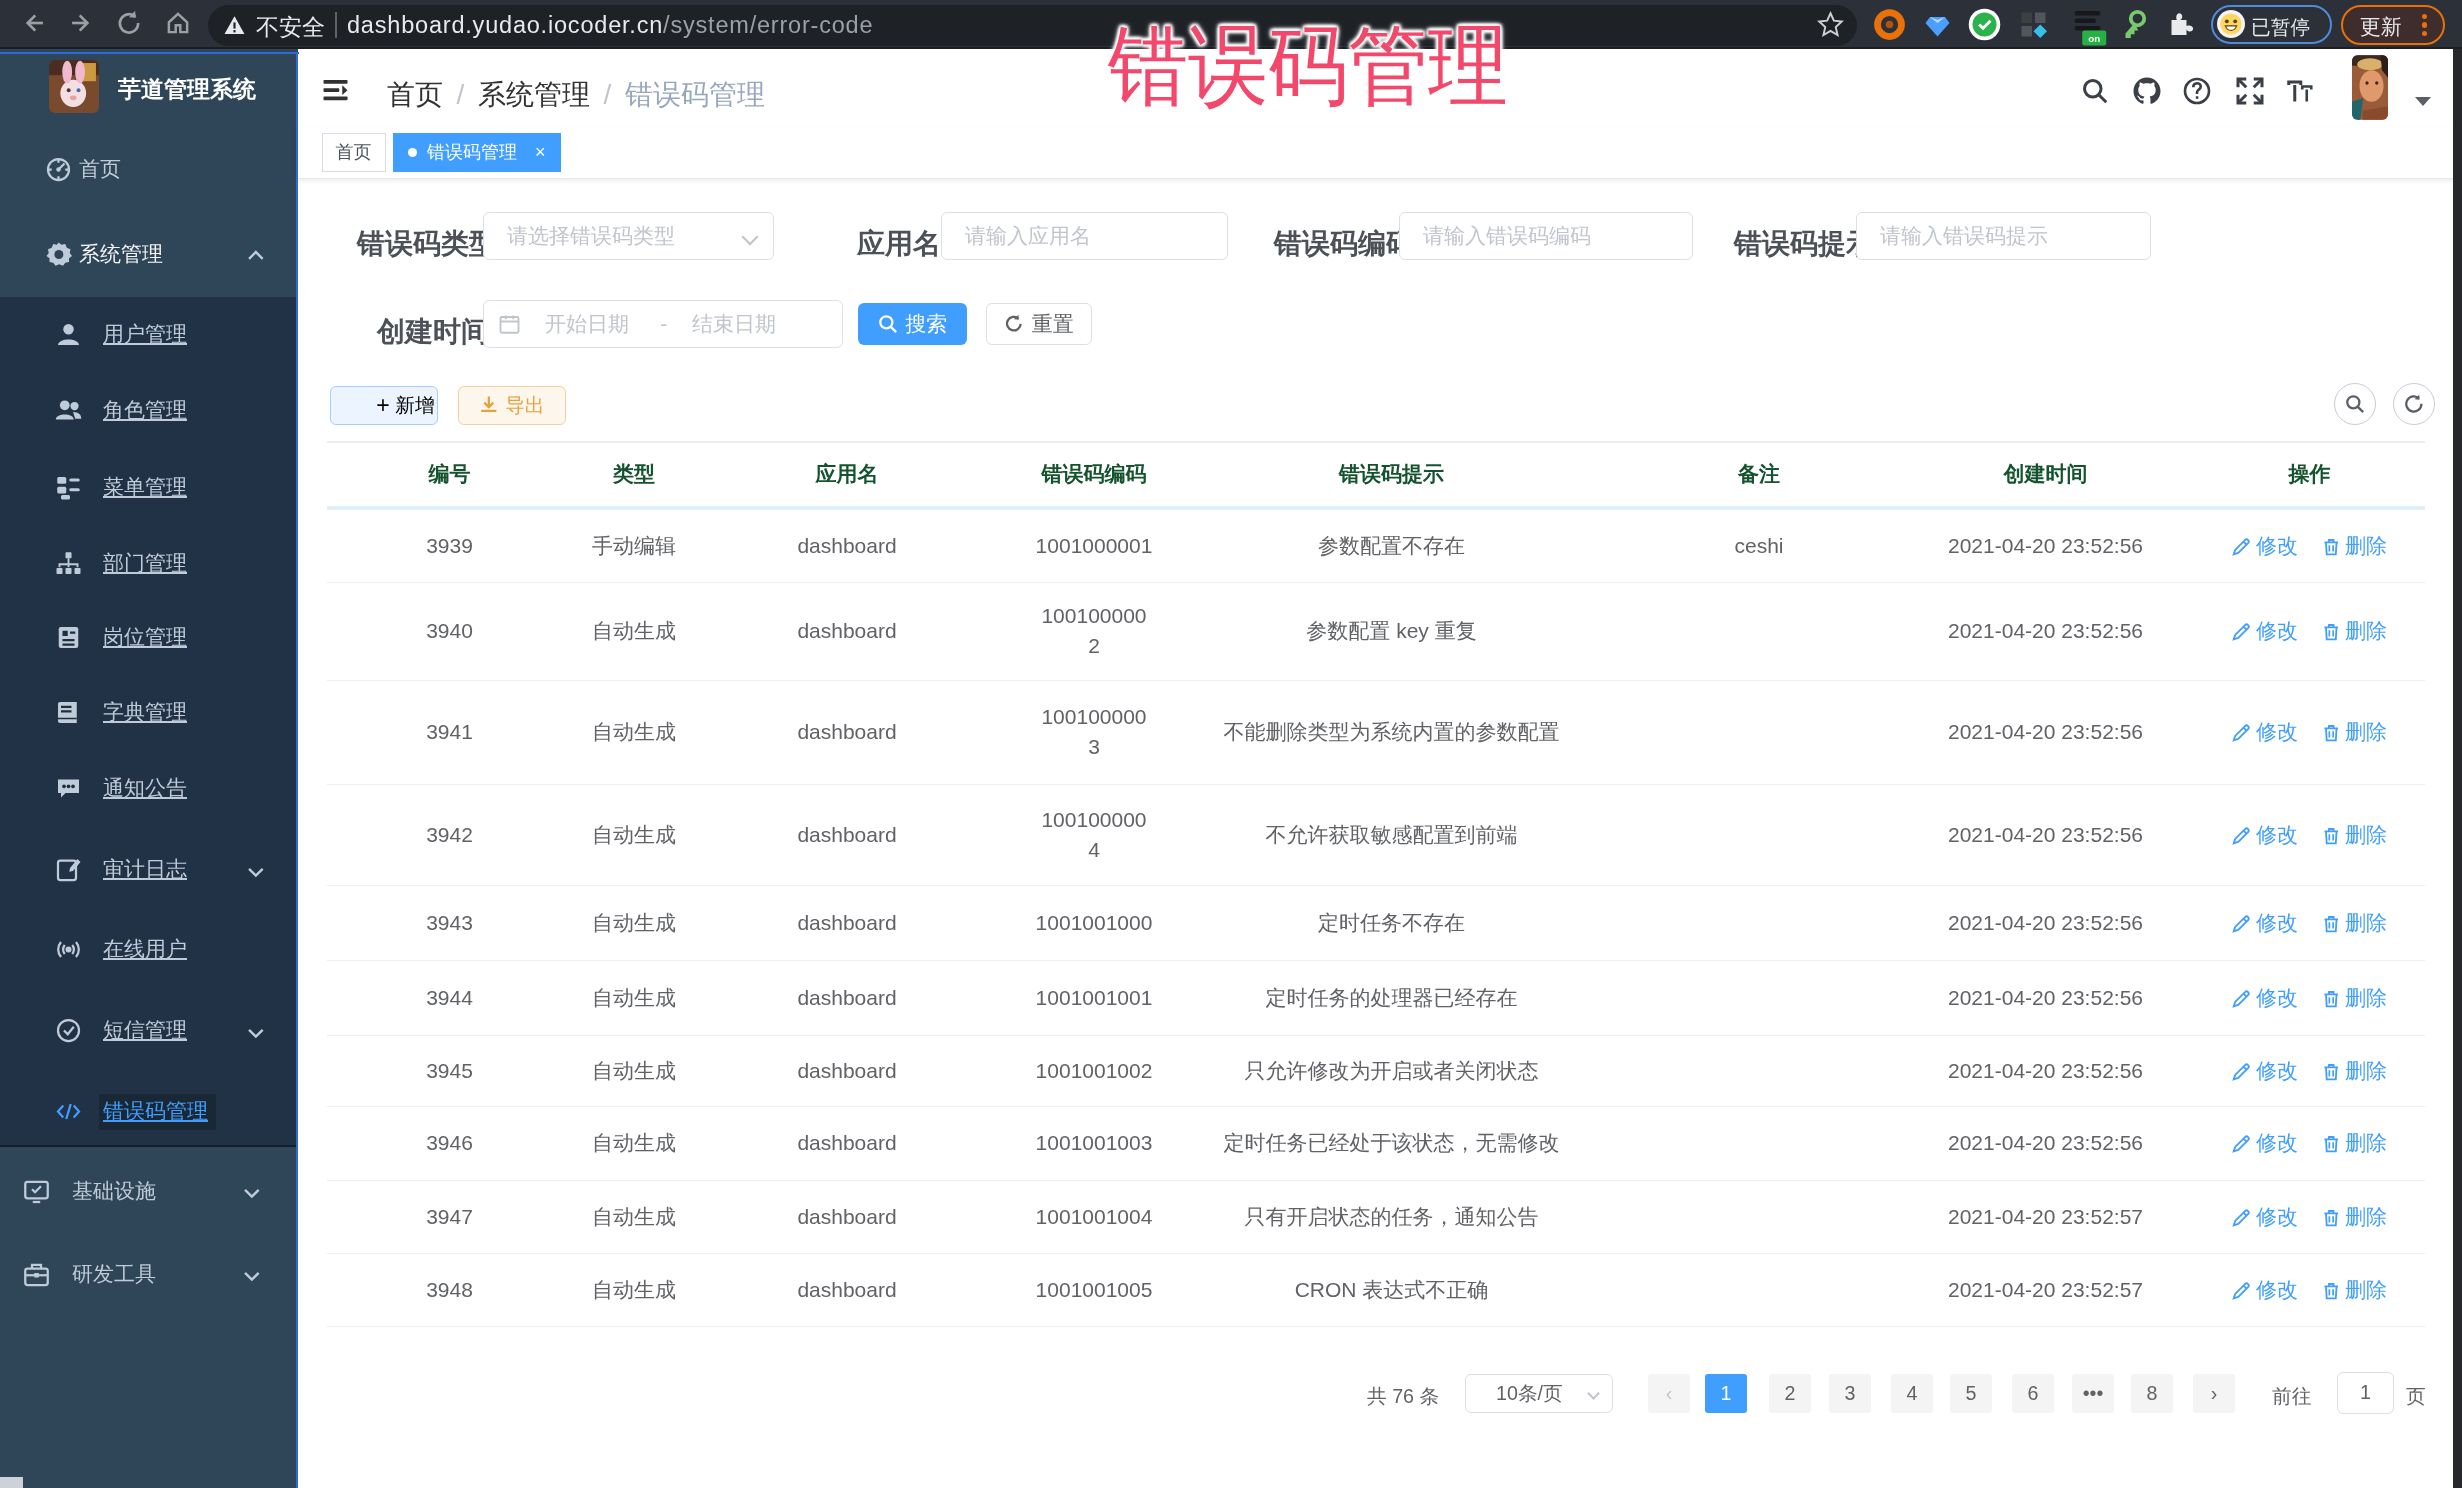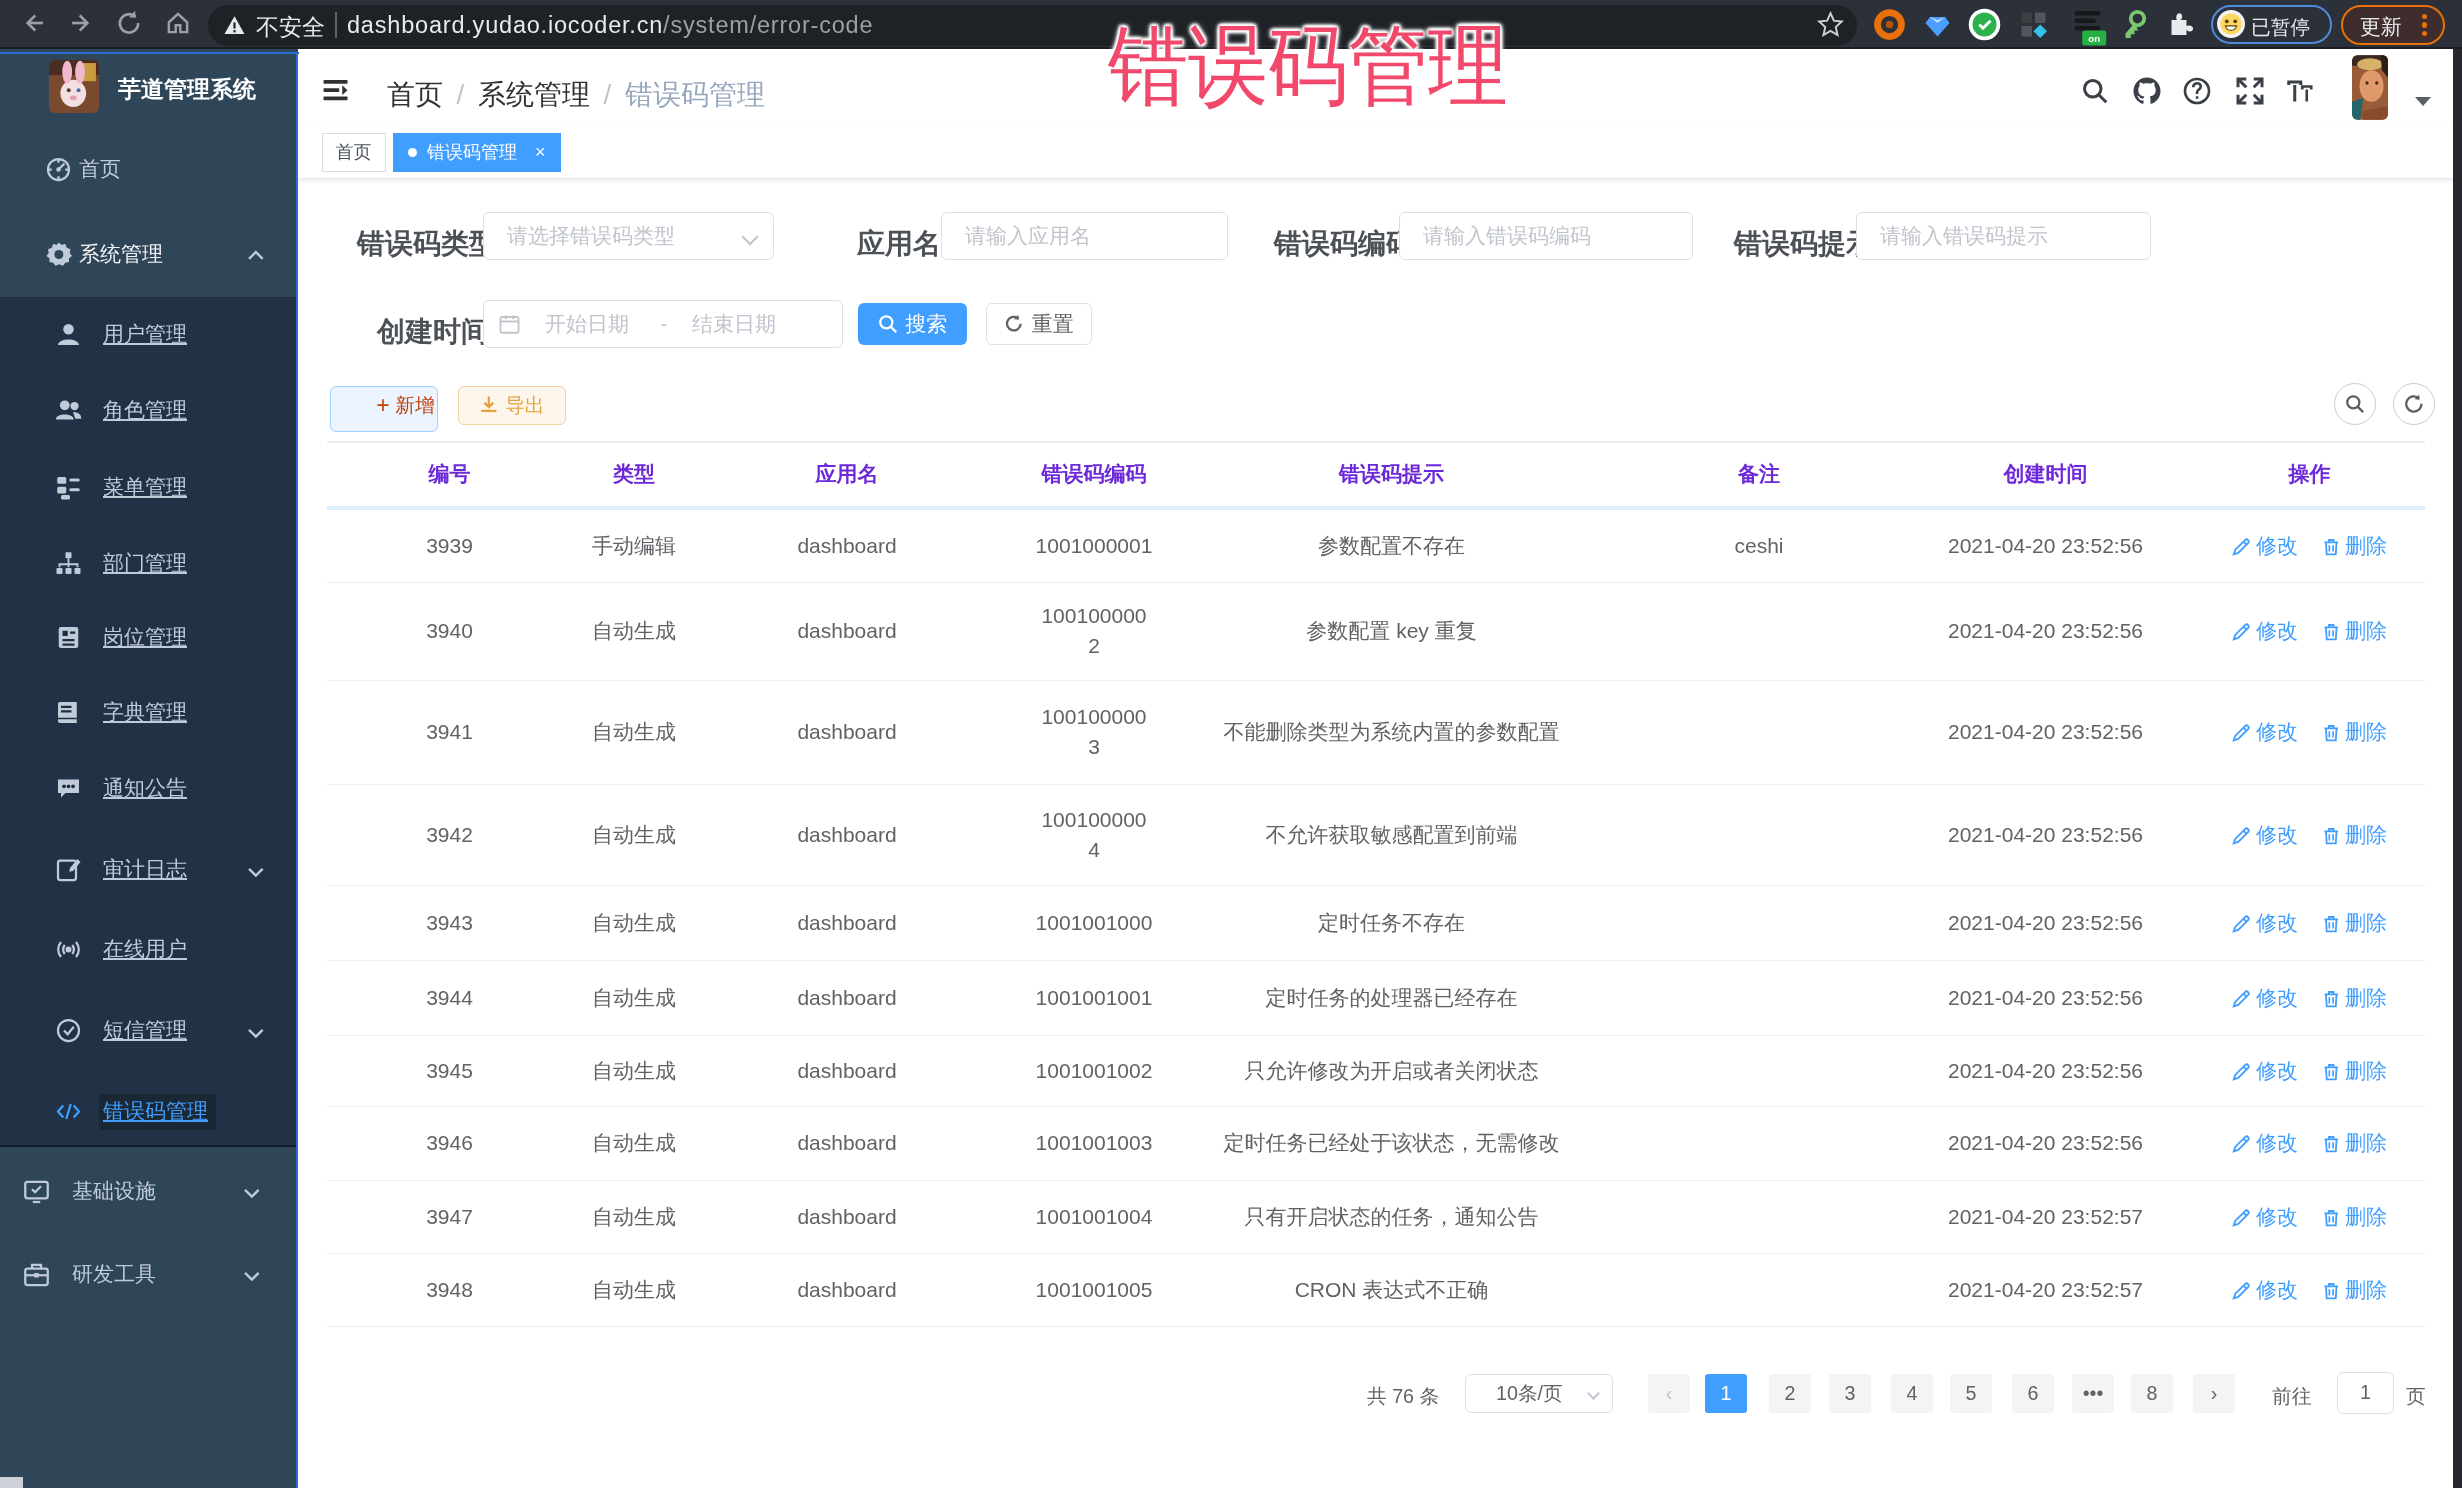--- a/index.html
+++ b/index.html
@@ -69,21 +69,21 @@
 
 .flabel{position:absolute;font-size:28px;font-weight:bold;color:#4c5057;}
 .finput{position:absolute;height:48px;border:1.5px solid #dcdfe6;border-radius:6px;background:#fff;font-size:21px;color:#c0c4cc;line-height:45px;}
 .finput .ph{padding-left:23px;}
 .fsel-ar{position:absolute;right:16.7px;top:18px;width:12px;height:12px;border-right:2.3px solid #c0c4cc;border-bottom:2.3px solid #c0c4cc;transform:rotate(45deg);}
 .btn{position:absolute;border-radius:6px;font-size:21px;text-align:center;}
 
 
 #tbl{position:absolute;left:327px;top:441px;width:2098px;}
 #tbl .hdrtop{height:1.5px;background:#ebeef5;}
-#tbl .hdr{display:flex;height:67px;align-items:center;font-weight:bold;color:#6d28d9;font-size:21px;border-bottom:4.5px solid #dff0fb;}
+#tbl .hdr{display:flex;height:67px;align-items:center;font-weight:bold;color:#14532d;font-size:21px;border-bottom:4.5px solid #dff0fb;}
 #tbl .row{display:flex;align-items:center;color:#606266;font-size:21px;border-bottom:1.5px solid #ebeef5;}
 #tbl .c{text-align:center;line-height:30px;}
 .c1{width:245px;}.c2{width:124px;}.c3{width:302px;}.c4{width:192px;}.c5{width:403px;}.c6{width:332px;}.c7{width:241px;}.c8{width:258px;transform:translateX(14.4px);}
 .ops{color:#409eff;white-space:nowrap;}
 .ops .gap{display:inline-block;width:23px;}
 .opl svg{vertical-align:-3.8px;margin-right:4.5px;}
 .pgtxt{position:absolute;font-size:19.7px;color:#606266;}
 .pgbox{position:absolute;top:1374px;height:39px;background:#f4f4f5;border-radius:3px;color:#606266;font-size:19.7px;text-align:center;line-height:39px;}
 .pgbox.on{background:#409eff;color:#fff;}
 
@@ -449,21 +449,21 @@
     <svg style="vertical-align:-3px;margin-right:7.6px;" width="19.7" height="19.7" viewBox="0 0 26 26">
         <circle cx="11" cy="11" r="8" fill="none" stroke="#fff" stroke-width="3"></circle>
         <path d="M17 17 L24 24" stroke="#fff" stroke-width="3"></path>
       </svg>搜索</div>
   <div class="btn" style="left:986px;top:303px;width:106px;height:42px;background:#fff;border:1.5px solid #dcdfe6;color:#606266;line-height:39px;">
     <svg style="vertical-align:-3px;margin-right:7.6px;" width="19.7" height="19.7" viewBox="0 0 26 26">
         <path d="M22 13 A9 9 0 1 1 19 6" fill="none" stroke="#606266" stroke-width="3"></path>
         <path d="M19 1 L19.5 7.5 L13 7 Z" fill="#606266"></path>
       </svg>重置</div>
 
-  <div class="btn" style="left:330px;top:386px;width:108px;height:46px;background:#ecf5ff;border:1.5px solid #a0cfff;color:#c2410c;line-height:36px;font-size:19.7px;padding-left:43px;"><span style="font-size:23px;vertical-align:-0.8px;">+</span> 新增</div>
+  <div class="btn" style="left:330px;top:386px;width:108px;height:39px;background:#ecf5ff;border:1.5px solid #a0cfff;color:#000000;line-height:36px;font-size:19.7px;padding-left:43px;"><span style="font-size:23px;vertical-align:-0.8px;">+</span> 新增</div>
   <div class="btn" style="left:458px;top:386px;width:108px;height:39px;background:#fdf6ec;border:1.5px solid #f3d19e;color:#e6a23c;line-height:36px;font-size:19.7px;">
     <svg style="vertical-align:-3px;margin-right:6px;" width="19.7" height="19.7" viewBox="0 0 26 26">
         <path d="M13 2 L13 16 M7 10 L13 16 L19 10" stroke="#e6a23c" stroke-width="3" fill="none"></path>
         <path d="M3 21 L23 21" stroke="#e6a23c" stroke-width="3"></path>
       </svg>导出</div>
   <div class="abs" style="left:2334px;top:383px;width:42px;height:42px;border:1.5px solid #c9ccd4;border-radius:50%;">
     <svg style="position:absolute;left:9.8px;top:9.8px;" width="19.7" height="19.7" viewBox="0 0 26 26">
         <circle cx="11" cy="11" r="8" fill="none" stroke="#5a5e66" stroke-width="3"></circle>
         <path d="M17 17 L24 24" stroke="#5a5e66" stroke-width="3"></path>
       </svg>

